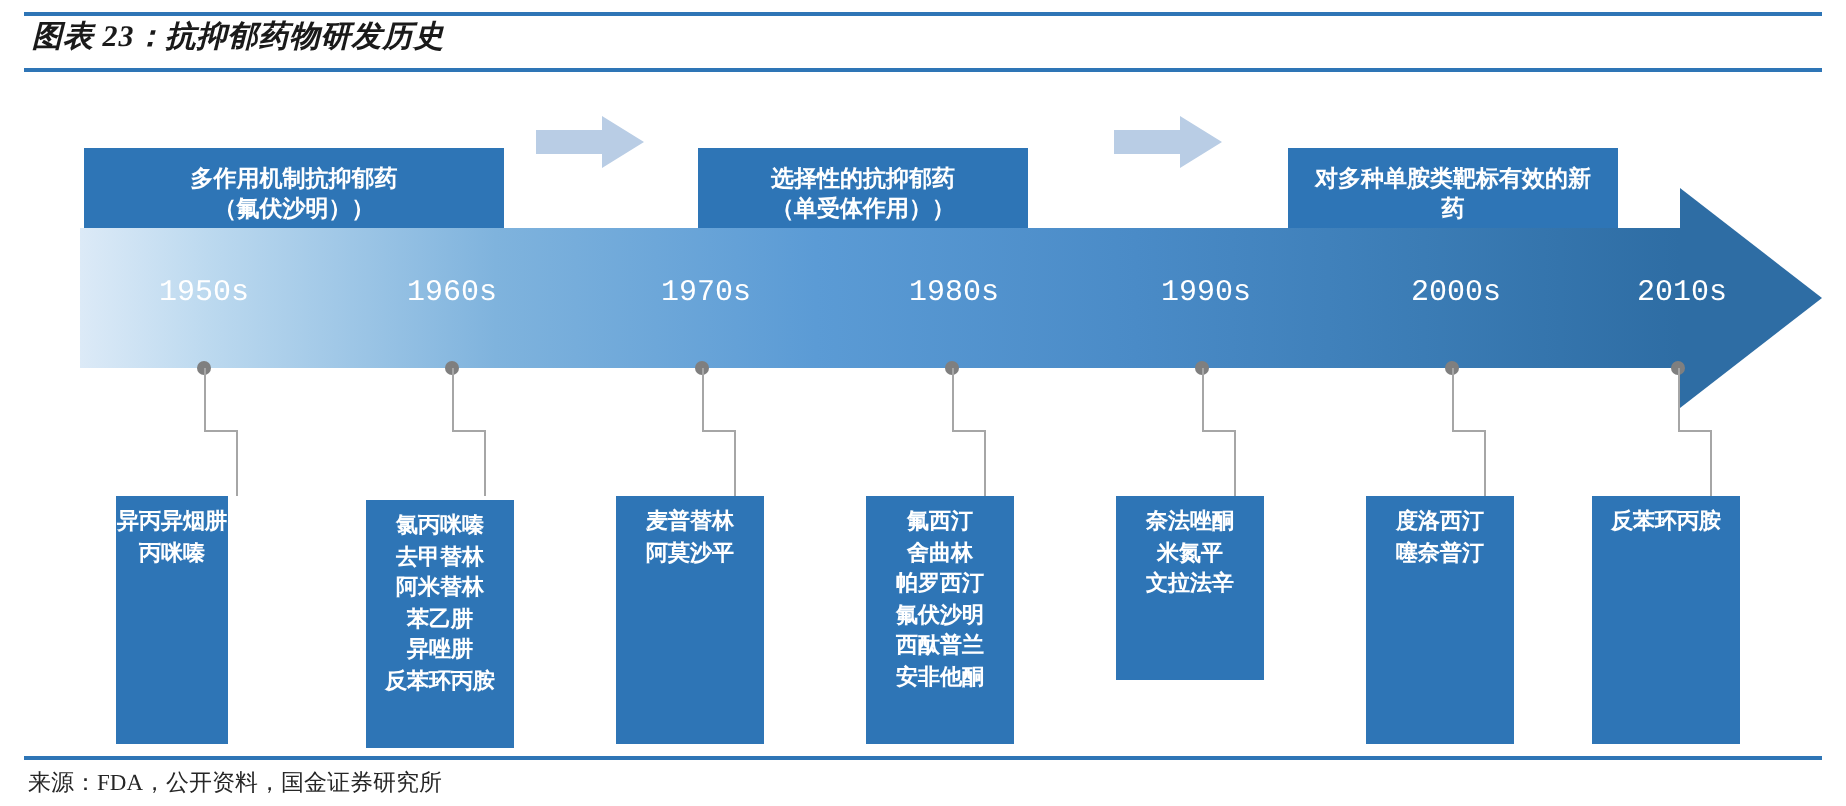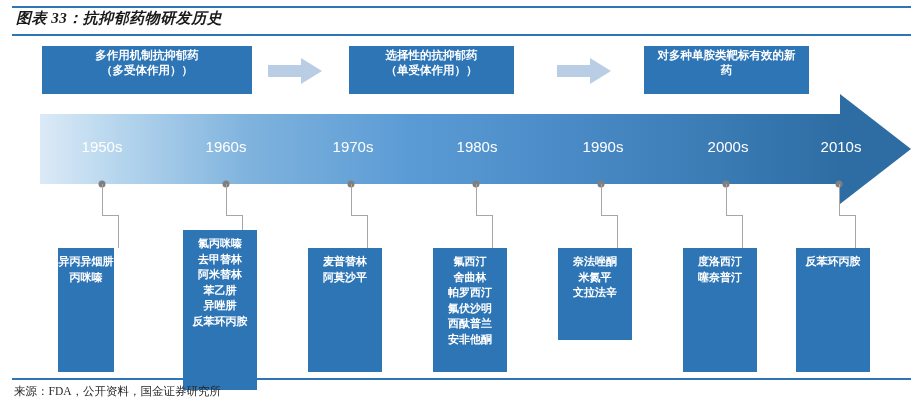--- a/index.html
+++ b/index.html
@@ -61,24 +61,26 @@
   
   .strategy-box {
     position: absolute;
     background: #2e75b6;
     color: #ffffff;
     font-family: "Liberation Serif", "DejaVu Serif", serif;
     font-weight: bold;
     font-size: 11.5px;
     line-height: 15px;
     display: flex;
+    align-items: center;
     justify-content: center;
     text-align: center;
     box-sizing: border-box;
     padding: 2px 6px;
+    margin-top: 28px;
   }
   .strategy-box .lines { width: 100%; }
 
   
   .flow-arrow {
     position: absolute;
     width: 54px;
     height: 26px;
   }
 
@@ -104,21 +106,21 @@
     top: -20px;
     width: 0;
     height: 0;
     border-top: 55px solid transparent;
     border-bottom: 55px solid transparent;
     border-left: 71px solid #2e6da4;
   }
   .decade-label {
     position: absolute;
     top: 24px;
-    font-family: Liberation Sans, sans-serif;
+    font-family: Liberation Mono, monospace;
     font-size: 15px;
     color: #ffffff;
     text-align: center;
     white-space: nowrap;
     transform: translateX(-50%);
   }
 
   
   .connector {
     position: absolute;
@@ -171,29 +173,29 @@
     color: #262626;
     white-space: nowrap;
   }
 </style>
 </head>
 <body>
 
 <div id="figure-root">
 
   <div class="title-rule-top"></div>
-  <div class="fig-title">图表 33：抗抑郁药物研发历史</div>
+  <div class="fig-title">图表 23：抗抑郁药物研发历史</div>
   <div class="title-rule-bottom"></div>
 
   <div class="canvas">
 
     <div class="strategy-box" style="left:30px; top:8px; width:210px; height:48px;">
       <div class="lines">
         <div>多作用机制抗抑郁药</div>
-        <div>（多受体作用））</div>
+        <div>（氟伏沙明））</div>
       </div>
     </div>
 
     <div class="flow-arrow" style="left:256px; top:20px;">
       <svg width="54" height="26" viewBox="0 0 54 26">
         <polygon points="0,7 33,7 33,0 54,13 33,26 33,19 0,19" fill="#b9cde5"></polygon>
       </svg>
     </div>
 
     <div class="strategy-box" style="left:337px; top:8px; width:165px; height:48px;">
@@ -270,21 +272,21 @@
       <div class="conn-line-v" style="left:827px; top:146px; height:31px;"></div>
       <div class="conn-line-h" style="left:827px; top:177px; width:16px;"></div>
       <div class="conn-line-v" style="left:843px; top:177px; height:33px;"></div>
     </div>
 
     <div class="drug-box" style="left:46px;  top:210px; width:56px; height:124px;">
       <div>异丙异烟肼</div>
       <div>丙咪嗪</div>
     </div>
 
-    <div class="drug-box" style="left:171px; top:192px; width:74px; height:160px;">
+    <div class="drug-box" style="left:171px; top:212px; width:74px; height:124px;">
       <div>氯丙咪嗪</div>
       <div>去甲替林</div>
       <div>阿米替林</div>
       <div>苯乙肼</div>
       <div>异唑肼</div>
       <div>反苯环丙胺</div>
     </div>
 
     <div class="drug-box" style="left:296px; top:210px; width:74px; height:124px;">
       <div>麦普替林</div>

